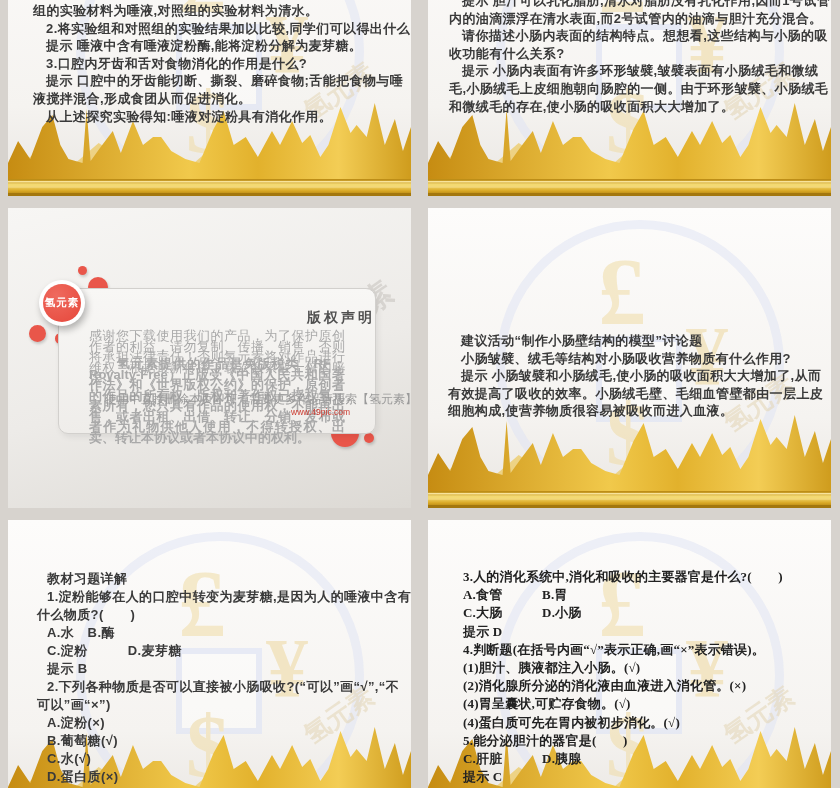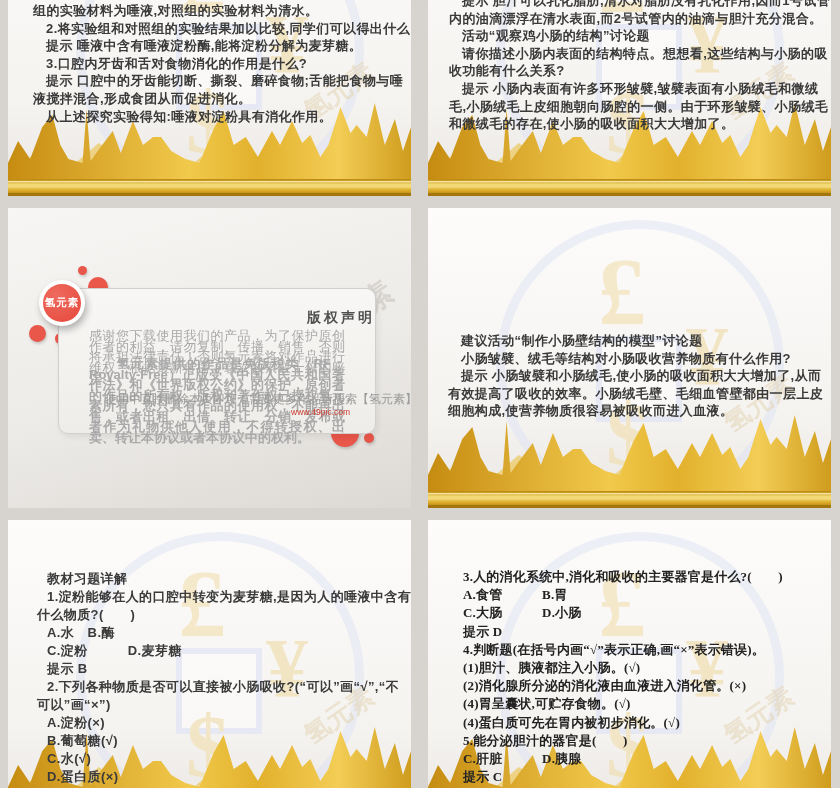--- a/index.html
+++ b/index.html
@@ -132,21 +132,20 @@
     <div class="em-circle"></div>
     <div class="em-square"></div>
     <span class="em-glyph em-pound">£</span>
     <span class="em-glyph em-yen">¥</span>
     <span class="em-glyph em-dollar">$</span>
     <span class="em-brand">氢元素</span>
   </div>
   <div class="tb">
       <div class="line ind">提示 胆汁可以乳化脂肪,清水对脂肪没有乳化作用,因而1号试管</div>
       <div class="line">内的油滴漂浮在清水表面,而2号试管内的油滴与胆汁充分混合。</div>
-      <div class="line ind">活动“观察鸡小肠的结构”讨论题</div>
       <div class="line ind">请你描述小肠内表面的结构特点。想想看,这些结构与小肠的吸</div>
       <div class="line">收功能有什么关系?</div>
       <div class="line ind">提示 小肠内表面有许多环形皱襞,皱襞表面有小肠绒毛和微绒</div>
       <div class="line">毛,小肠绒毛上皮细胞朝向肠腔的一侧。由于环形皱襞、小肠绒毛</div>
       <div class="line">和微绒毛的存在,使小肠的吸收面积大大增加了。</div>
     </div>
   <svg class="mountains" viewBox="0 0 400 95" preserveAspectRatio="none">
     <polygon fill="#ecca63" opacity="0.75" points="0,72 30,50 60,68 90,42 120,62 150,46 180,66 210,40 240,62 270,46 300,64 330,42 360,60 400,50 400,95 0,95"></polygon>
     <polygon fill="url(#mgold)" points="0,62 10,40 22,58 34,26 44,14 52,44 60,58 74,62 78,8 82,60 92,46 104,30 112,52 124,20 134,44 144,36 152,36 162,50 176,58 190,62 204,28 214,10 224,44 236,36 248,56 262,30 270,44 282,20 292,42 300,34 310,56 318,44 330,6 340,32 346,24 356,36 364,2 374,44 384,18 392,50 400,26 400,95 0,95"></polygon>
     <rect x="0" y="78" width="400" height="17" fill="url(#mbar)"></rect>

